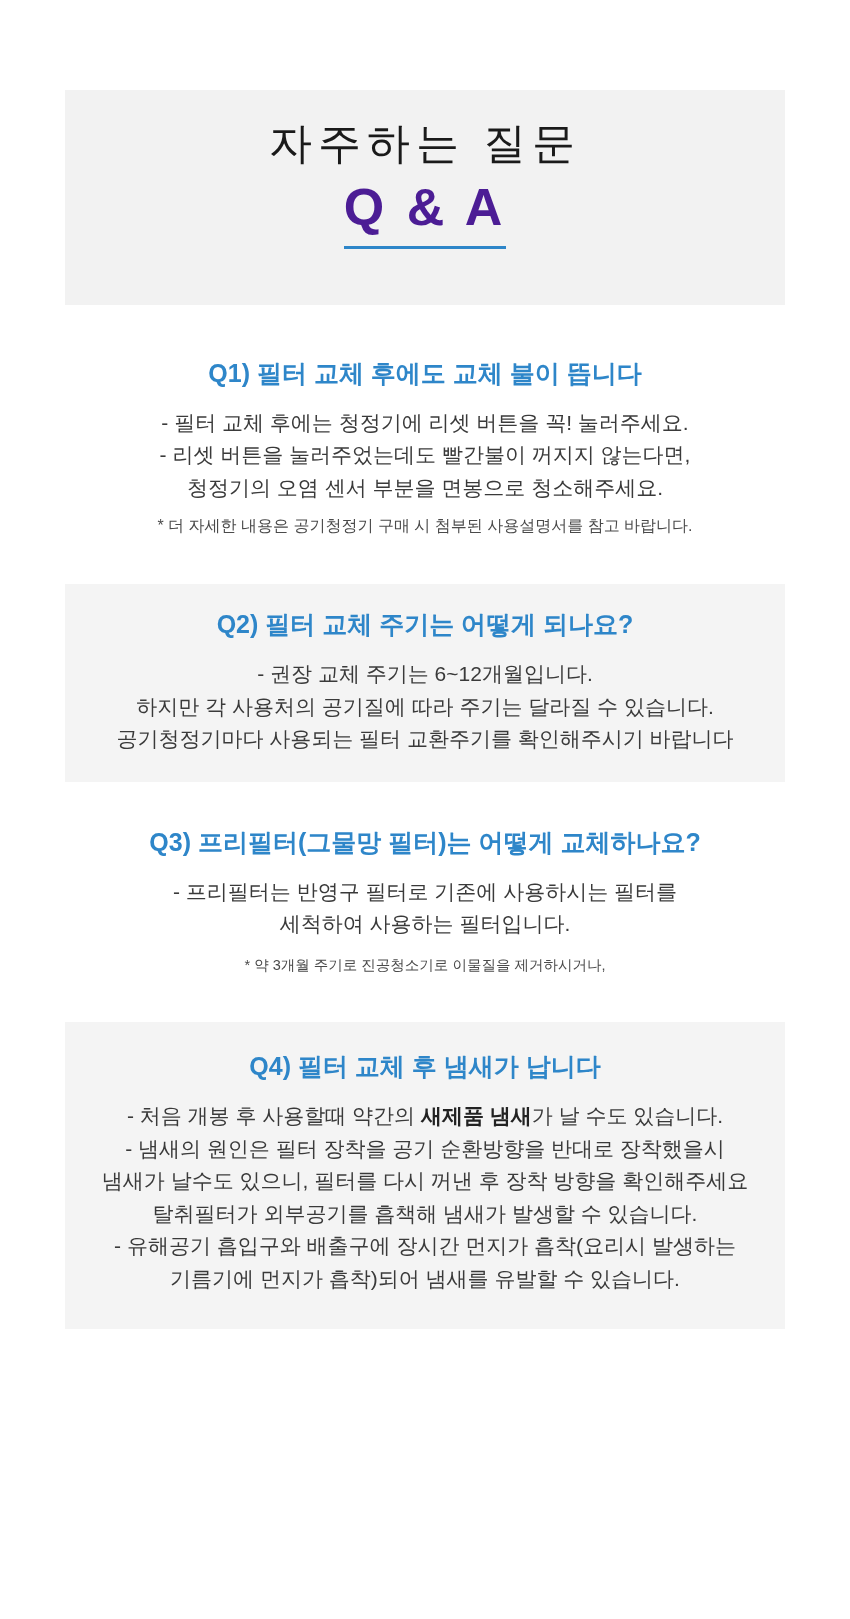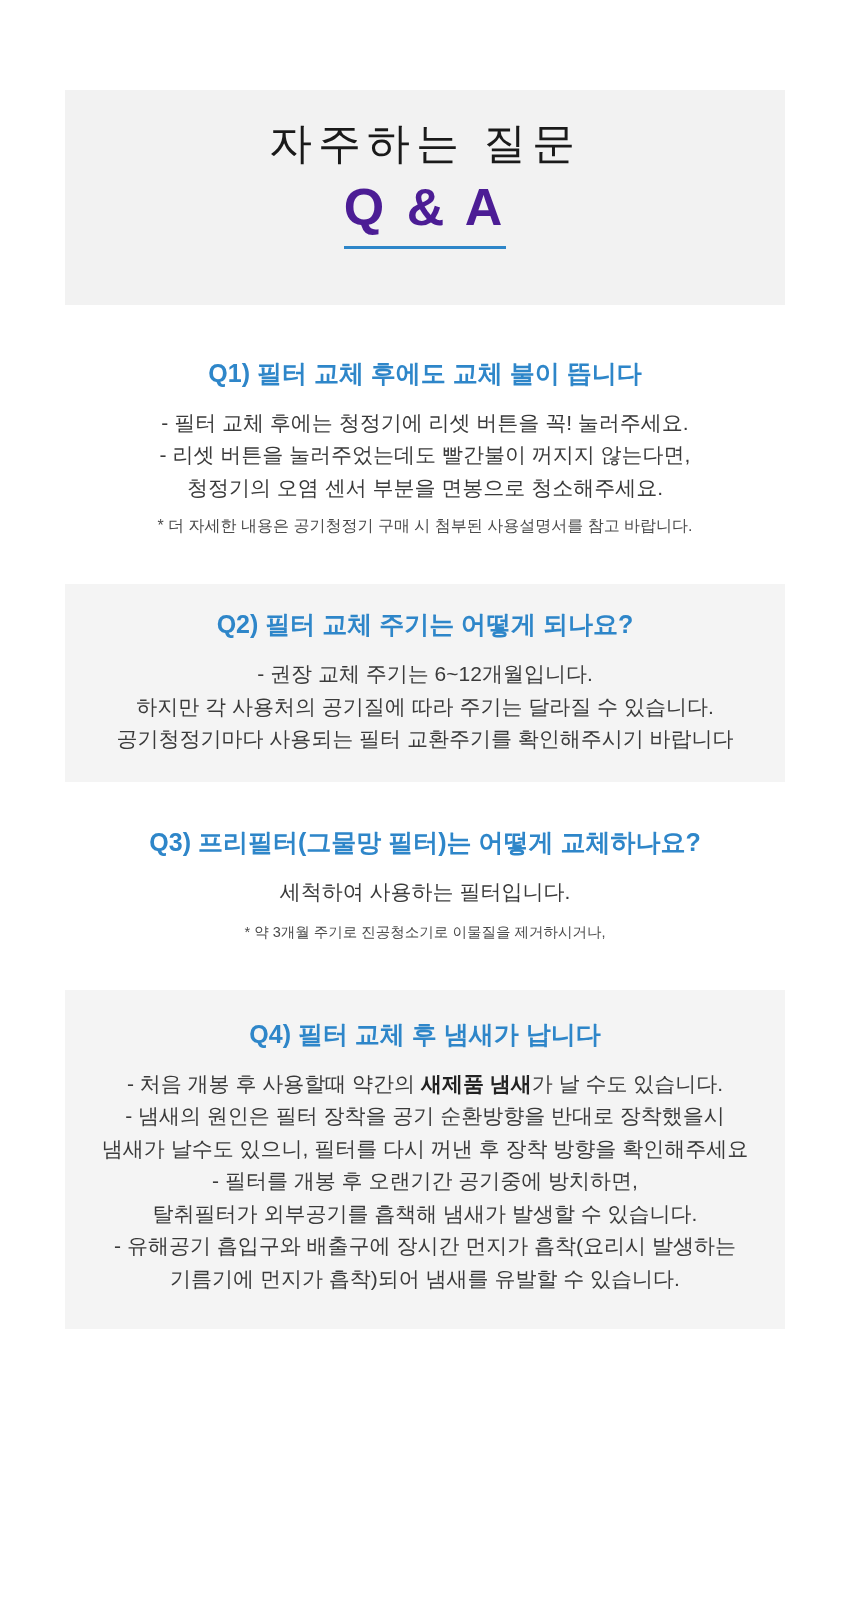--- a/index.html
+++ b/index.html
@@ -119,32 +119,32 @@
     <p class="qa-question">Q2) 필터 교체 주기는 어떻게 되나요?</p>
     <p class="qa-line">- 권장 교체 주기는 6~12개월입니다.</p>
     <p class="qa-line">하지만 각 사용처의 공기질에 따라 주기는 달라질 수 있습니다.</p>
     <p class="qa-line">공기청정기마다 사용되는 필터 교환주기를 확인해주시기 바랍니다</p>
   </div>
 
   <div class="gap"></div>
 
   <div class="qa-block plain">
     <p class="qa-question">Q3) 프리필터(그물망 필터)는 어떻게 교체하나요?</p>
+    <p class="qa-line">- 프리필터는 반영구 필터로 기존에 사용하시는 필터를</p>
     <p class="qa-line">세척하여 사용하는 필터입니다.</p>
     <p class="qa-note small" style="margin-top:14px;">* 약 3개월 주기로 진공청소기로 이물질을 제거하시거나,</p>
   </div>
 
   <div class="gap"></div>
 
   <div class="qa-block shaded" style="padding-top:28px;padding-bottom:34px;">
     <p class="qa-question">Q4) 필터 교체 후 냄새가 납니다</p>
     <p class="qa-line">
       <span>- 처음 개봉 후 사용할때 약간의 </span><b class="strong">새제품 냄새</b><span>가 날 수도 있습니다.</span>
     </p>
     <p class="qa-line">- 냄새의 원인은 필터 장착을 공기 순환방향을 반대로 장착했을시</p>
     <p class="qa-line">냄새가 날수도 있으니, 필터를 다시 꺼낸 후 장착 방향을 확인해주세요</p>
-    <p class="qa-line">- 필터를 개봉 후 오랜기간 공기중에 방치하면,</p>
     <p class="qa-line">탈취필터가 외부공기를 흡책해 냄새가 발생할 수 있습니다.</p>
     <p class="qa-line">- 유해공기 흡입구와 배출구에 장시간 먼지가 흡착(요리시 발생하는</p>
     <p class="qa-line">기름기에 먼지가 흡착)되어 냄새를 유발할 수 있습니다.</p>
   </div>
 
 </div>
 
 </body></html>

